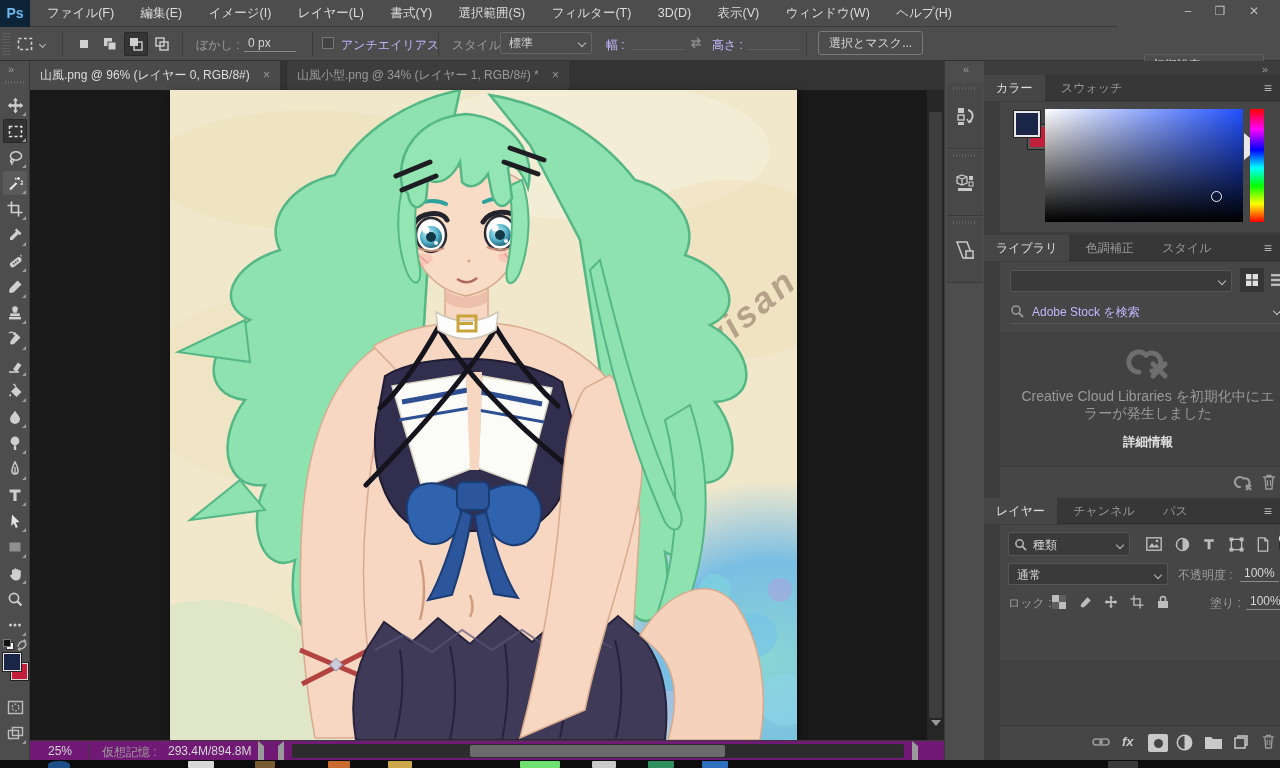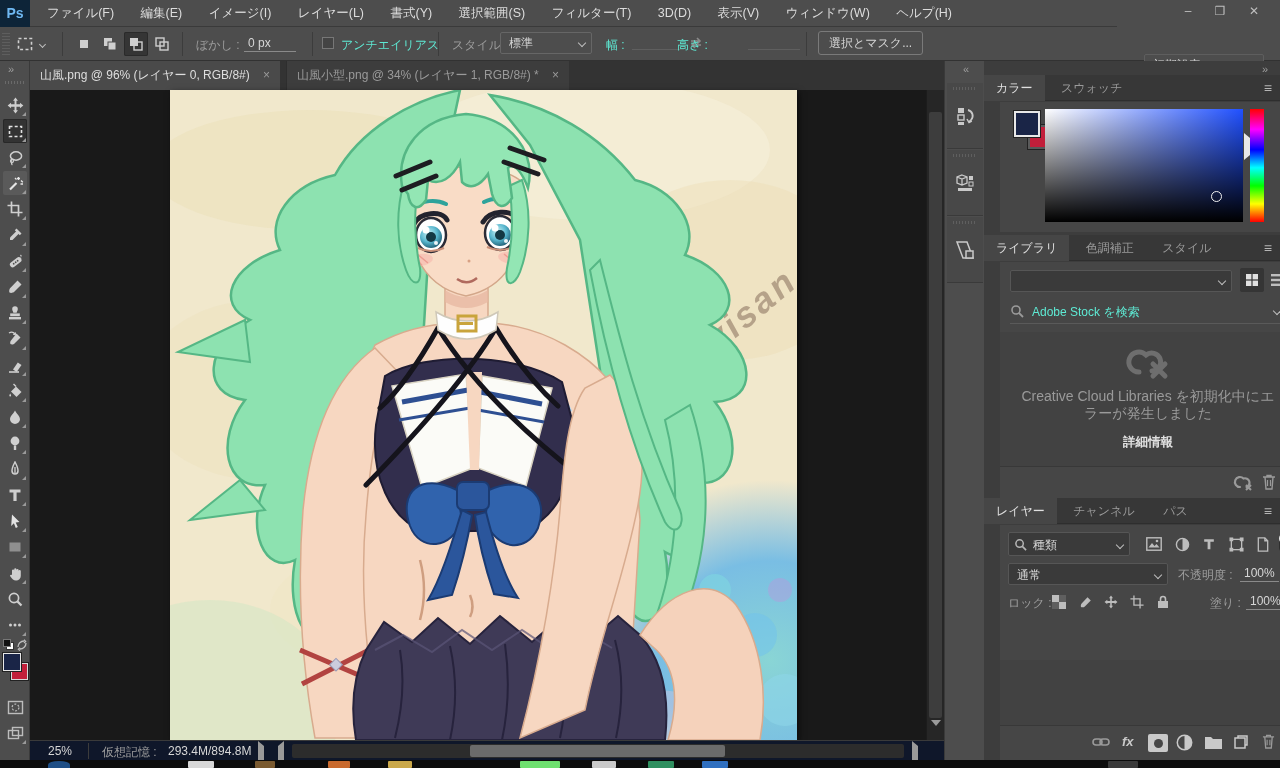--- a/index.html
+++ b/index.html
@@ -1,21 +1,21 @@
 <!DOCTYPE html>
 <html><head>
 <meta charset="utf-8">
 <style>
   html,body{margin:0;padding:0;background:#101010;}
   *{box-sizing:border-box;font-family:"Liberation Sans",sans-serif;}
   #stage{position:relative;width:1280px;height:768px;background:#4d4d4d;overflow:hidden;}
   .abs{position:absolute;}
   .txt{color:#d6d6d6;font-size:12px;white-space:nowrap;}
   .dim{color:#9d9d9d;}
-  .dis{color:#5eead4;}
+  .dis{color:#c4b5fd;}
   
   #menubar{left:0;top:0;width:1117px;height:27px;background:#4d4d4d;border-bottom:1px solid #3a3a3a;}
   #pslogo{left:0;top:0;width:30px;height:27px;background:#0d2438;color:#6fb8f2;font-weight:bold;font-size:14px;text-align:center;line-height:27px;}
   .menu-item{top:0;height:27px;line-height:27px;padding:0 11px;color:#dcdcdc;font-size:12.5px;display:inline-block;}
   #menuitems{left:36px;top:0;height:27px;}
   .winbtn{top:0;width:32px;height:24px;color:#bfbfbf;text-align:center;line-height:22px;font-size:12px;}
   
   #optionsbar{left:0;top:28px;width:1280px;height:33px;background:#4d4d4d;border-bottom:1px solid #323232;}
   .grip{width:8px;height:22px;background:repeating-linear-gradient(0deg,#5e5e5e 0 1px,transparent 1px 3px);}
   .opt-sep{width:1px;height:24px;background:#3c3c3c;}
@@ -42,21 +42,21 @@
   
   #pasteboard{left:30px;top:90px;width:896px;height:650px;background:#191919;}
   #artwork{left:140px;top:0px;width:627px;height:650px;box-shadow:2px 2px 6px rgba(0,0,0,.6);}
   
   #vscroll{left:926px;top:90px;width:18px;height:650px;background:#262626;border-left:1px solid #1c1c1c;}
   .tri-up{width:0;height:0;border-left:5px solid transparent;border-right:5px solid transparent;border-bottom:6px solid #9a9a9a;}
   .tri-dn{width:0;height:0;border-left:5px solid transparent;border-right:5px solid transparent;border-top:6px solid #9a9a9a;}
   .tri-l{width:0;height:0;border-top:5px solid transparent;border-bottom:5px solid transparent;border-right:6px solid #9a9a9a;}
   .tri-r{width:0;height:0;border-top:5px solid transparent;border-bottom:5px solid transparent;border-left:6px solid #9a9a9a;}
   
-  #statusbar{left:30px;top:740px;width:914px;height:26px;background:#0f172a;border-top:1px solid #3a3a3a;}
+  #statusbar{left:30px;top:740px;width:914px;height:26px;background:#701a75;border-top:1px solid #3a3a3a;}
   
   #dockrail{left:944px;top:61px;width:40px;height:699px;background:#4d4d4d;border-left:1px solid #3a3a3a;}
   .dockbox{left:2px;width:36px;height:66px;background:#484848;border-bottom:1px solid #3a3a3a;position:absolute;display:flex;align-items:center;justify-content:center;}
   .dockdots{position:absolute;top:4px;left:6px;width:24px;height:3px;background:repeating-linear-gradient(90deg,#5f5f5f 0 1px,transparent 1px 3px);}
   
   #panelcol{left:984px;top:61px;width:296px;height:699px;background:#3d3d3d;}
   .ptabrow{position:absolute;left:0;width:296px;height:26px;background:#373737;border-bottom:1px solid #2e2e2e;}
   .ptab{display:inline-block;height:26px;line-height:26px;padding:0 12px;font-size:12px;color:#9a9a9a;}
   .ptab.on{background:#464646;color:#e0e0e0;}
   .pmenu{position:absolute;right:8px;top:5px;color:#b5b5b5;font-size:14px;}
@@ -134,21 +134,21 @@
     <span class="abs txt dis" style="left:341px;top:9px;">アンチエイリアス</span>
     <div class="abs opt-sep" style="left:438px;top:4px;"></div>
     <span class="abs txt dim" style="left:452px;top:9px;">スタイル :</span>
     <div class="abs combo" style="left:500px;top:4px;width:92px;"><span>標準</span><span class="chev"></span></div>
     <span class="abs txt dis" style="left:606px;top:9px;">幅 :</span>
     <span class="abs uline off" style="left:632px;top:8px;width:46px;height:14px;"></span>
     <svg class="abs" style="left:688px;top:8px;" width="16" height="14" viewBox="0 0 16 14">
         <path d="M3 5 H11 M9 2 L12 5 L9 8" stroke="#8a8a8a" stroke-width="1.6" fill="none"></path>
         <path d="M13 9 H5 M7 6 L4 9 L7 12" stroke="#8a8a8a" stroke-width="1.6" fill="none"></path>
       </svg>
-    <span class="abs txt dis" style="left:677px;top:9px;">高さ :</span>
+    <span class="abs txt dis" style="left:712px;top:9px;">高さ :</span>
     <span class="abs uline off" style="left:748px;top:8px;width:46px;height:14px;"></span>
     <div class="abs opt-sep" style="left:806px;top:4px;"></div>
     <div class="abs pbtn" style="left:818px;top:3px;">選択とマスク...</div>
     <div class="abs combo" style="left:1144px;top:4px;width:120px;border-color:#5e5e5e;"><span>初期設定</span><span class="chev"></span></div>
   </div>
 
   <div id="tabbar" class="abs">
     <div class="abs doctab" style="left:0;background:#4a4a4a;color:#dedede;">
       <span>山風.png @ 96% (レイヤー 0, RGB/8#)</span>
       <span class="x">×</span>

